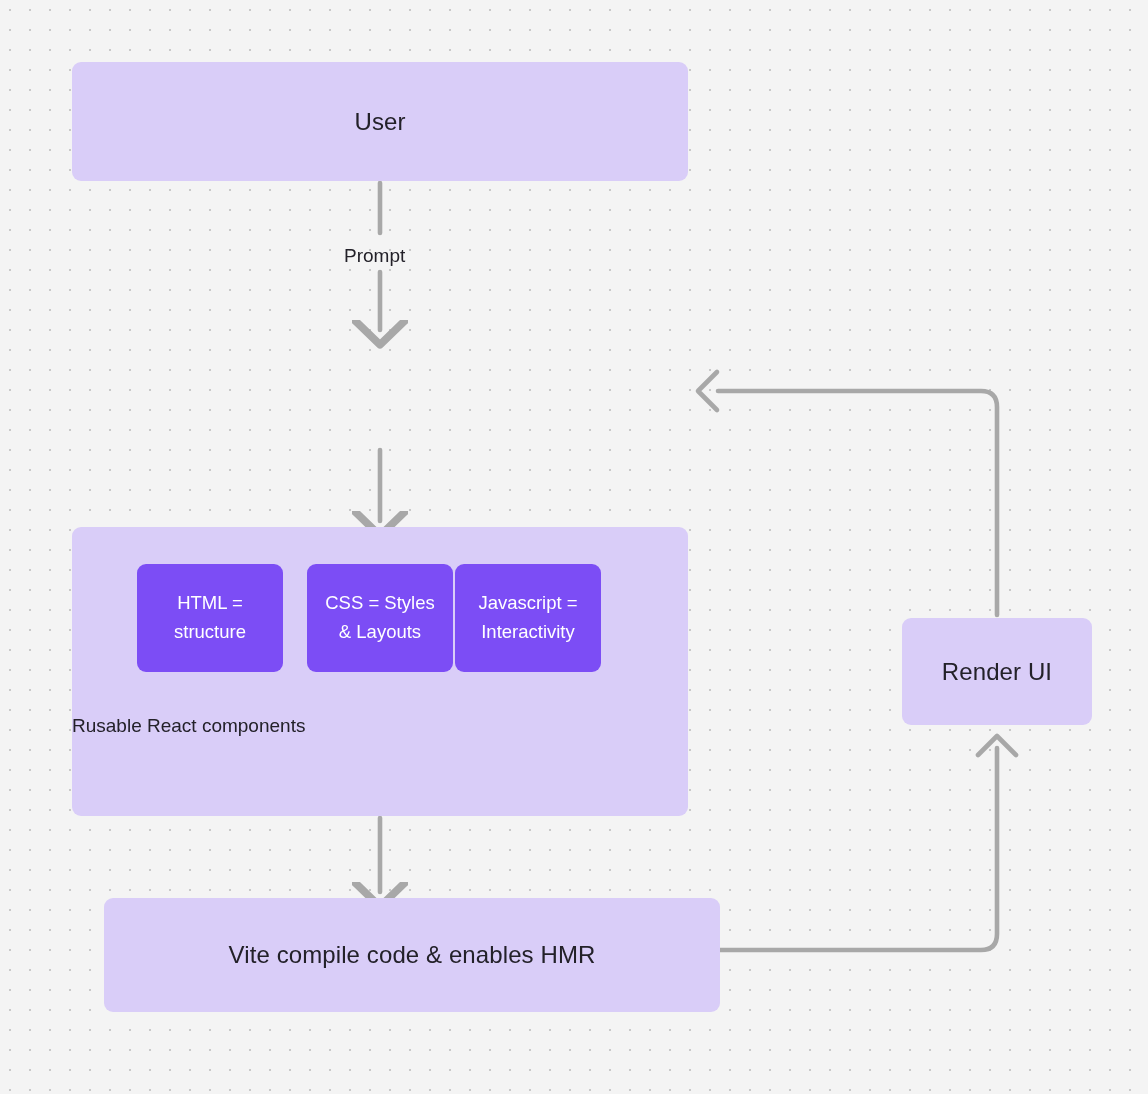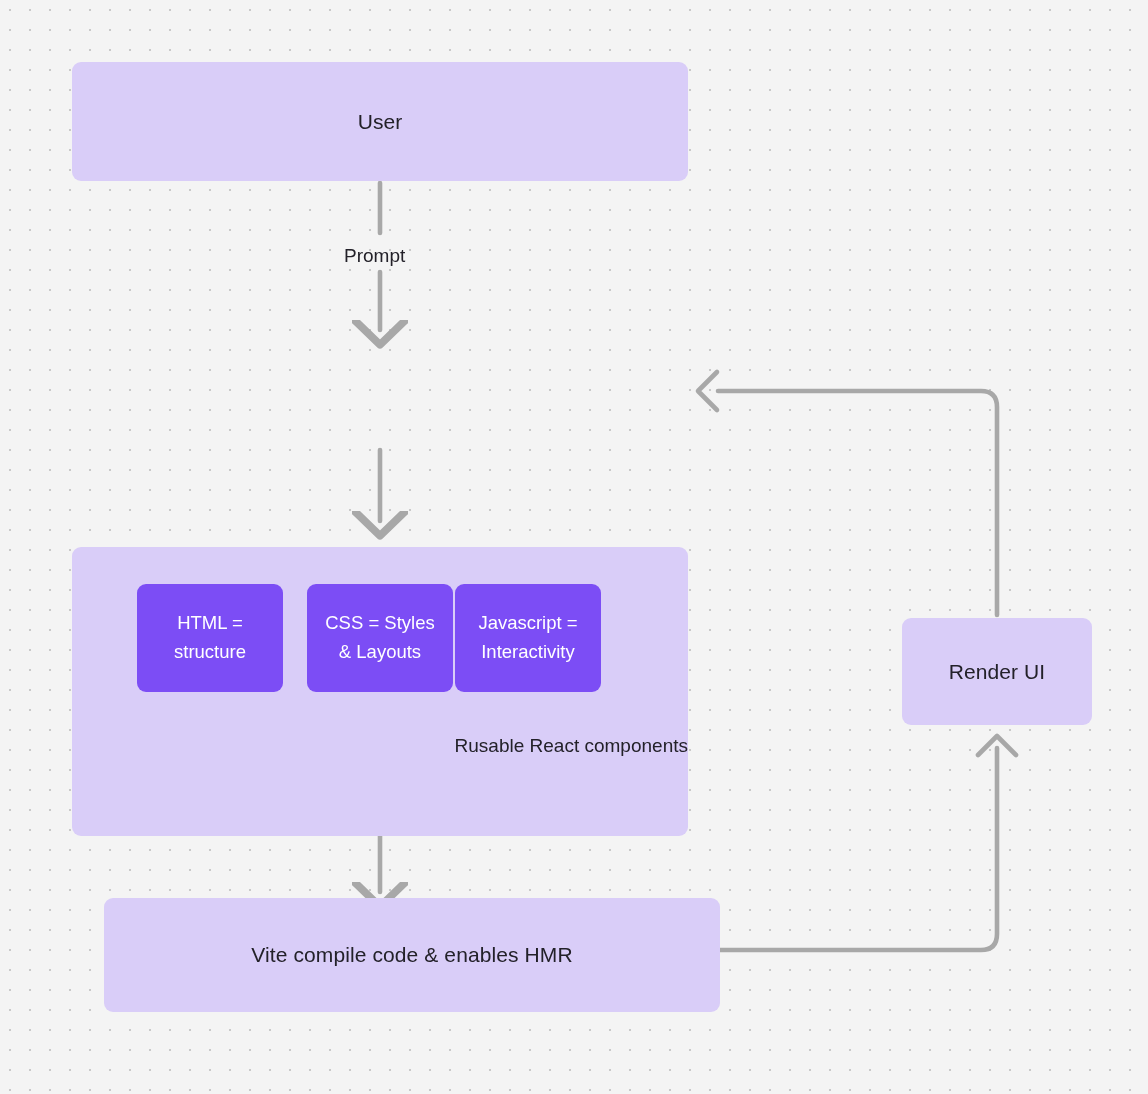--- a/index.html
+++ b/index.html
@@ -27,37 +27,36 @@
     position: absolute;
     background: #d9cdf8;
     border-radius: 9px;
     box-sizing: border-box;
     display: flex;
     align-items: center;
     justify-content: center;
   }
   .node-label {
     color: #232129;
-    font-size: 21px;
+    font-size: 24px;
     line-height: 1.32;
     text-align: center;
     letter-spacing: 0.1px;
     white-space: pre-line;
   }
   
   #node-user {
     left: 72px; top: 62px; width: 616px; height: 119px;
   }
   #node-web-app {
     left: 72px; top: 335px; width: 616px; height: 113px;
   }
   #node-components {
     left: 72px; top: 527px; width: 616px; height: 289px;
     display: block;
-    margin-top: 20px;
   }
   #node-vite {
     left: 72px; top: 898px; width: 616px; height: 114px; margin-left: 32px;
   }
   #node-render-ui {
     left: 902px; top: 618px; width: 190px; height: 107px;
   }
   
   .subnode {
     position: absolute;
@@ -75,21 +74,21 @@
     text-align: center;
     white-space: pre-line;
   }
   #sub-html { left: 65px; top: 37px; width: 146px; height: 108px; }
   #sub-css { left: 235px; top: 37px; width: 146px; height: 108px; }
   #sub-js { left: 383px; top: 37px; width: 146px; height: 108px; }
   #components-caption {
     position: absolute;
     left: 0; top: 188px;
     width: 616px;
-    text-align: right;
+    text-align: left;
     color: #232129;
     font-size: 19px;
   }
   
   .edge-label {
     position: absolute;
     color: #232129;
     font-size: 19px;
     background: transparent;
     white-space: nowrap;

